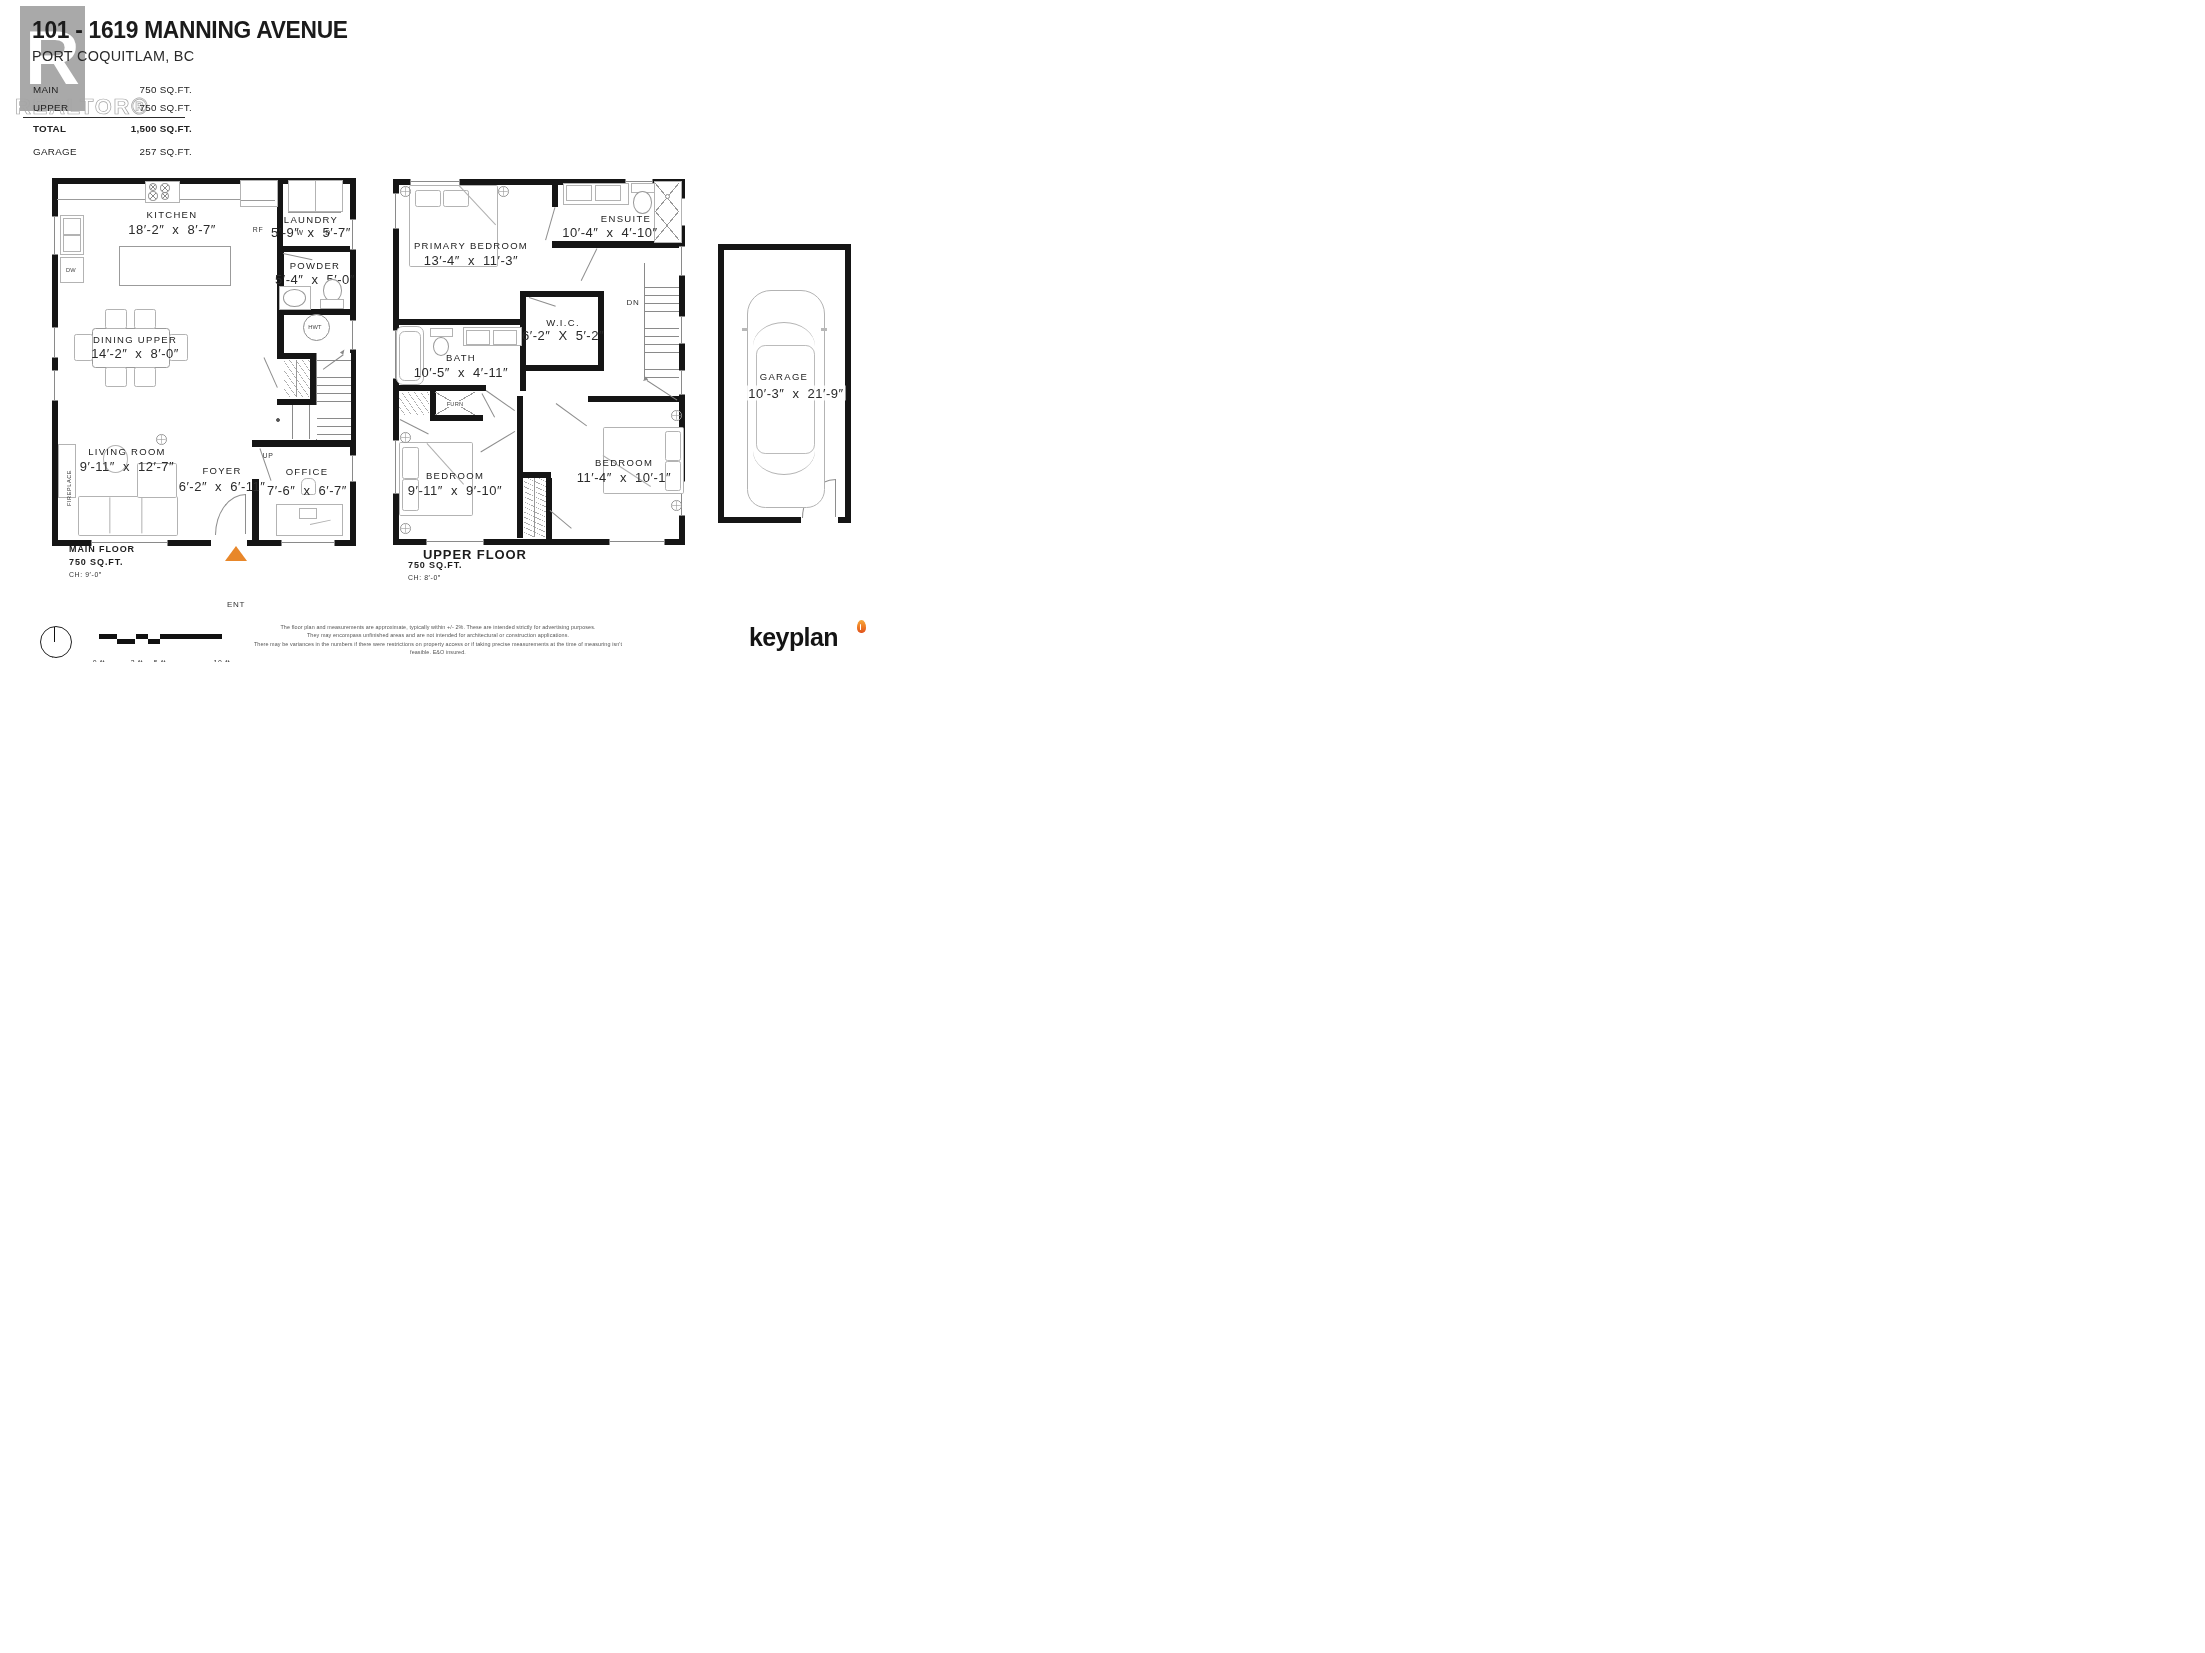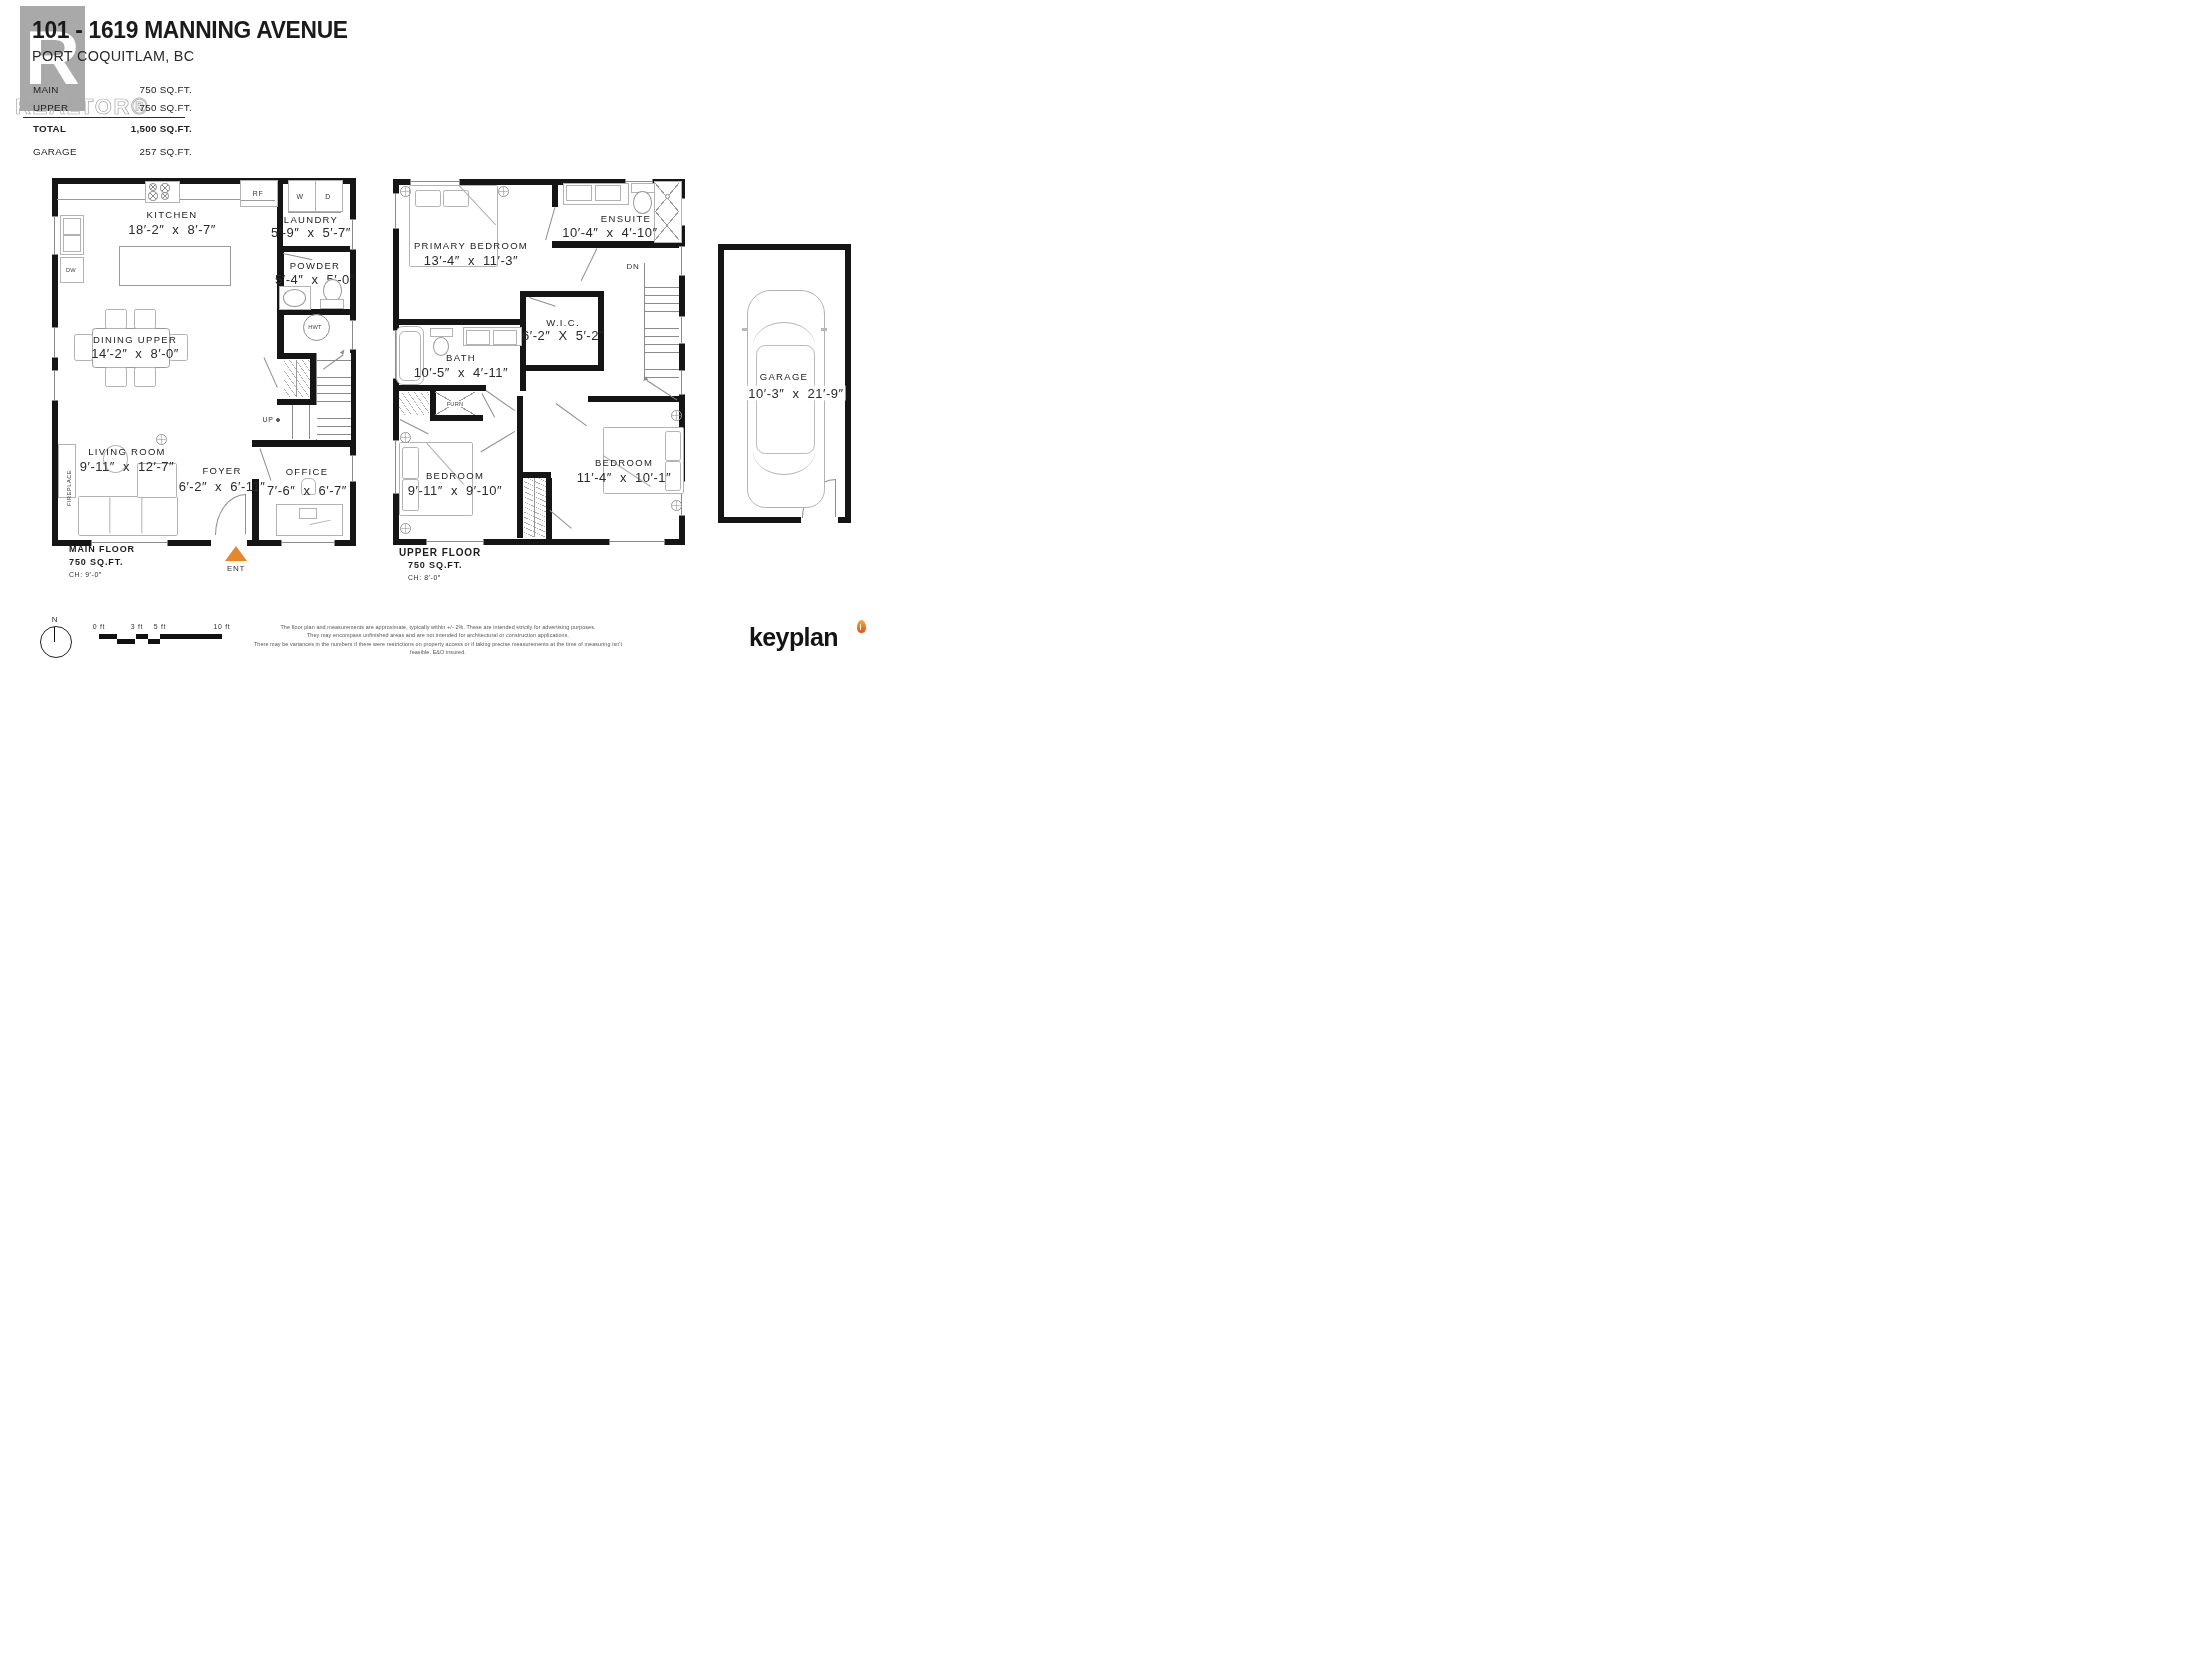--- a/index.html
+++ b/index.html
@@ -3,21 +3,21 @@
 <meta charset="utf-8">
 <style>
   html,body{margin:0;padding:0;background:#fff;}
   .page{position:relative;width:882px;height:662px;background:#fff;overflow:hidden;
         font-family:"Liberation Sans",sans-serif;color:#1c1c1c;}
   .abs{position:absolute;}
   .wall{position:absolute;background:#151515;}
   .lbl{position:absolute;transform:translate(-50%,-50%);white-space:nowrap;color:#222;}
   .rn{font-size:9.5px;letter-spacing:1.3px;}
   .rd{font-size:13px;letter-spacing:0.5px;word-spacing:4px;color:#2a2a2a;}
-  .sm{font-size:6.9px;letter-spacing:0.7px;color:#333;}
+  .sm{font-size:6.9px;letter-spacing:0.7px;color:#333;margin-top:36px;}
   .xs{font-size:5.7px;letter-spacing:0.2px;color:#444;}
   .furn{position:absolute;border:0.9px solid #9b9b9b;background:#fff;}
   .furn2{position:absolute;border:0.7px solid #b3b3b3;background:#fff;}
   .thin{position:absolute;background:#9b9b9b;}
   .ln{position:absolute;height:0.7px;background:#b0b0b0;transform-origin:0 50%;}
   .leaf{position:absolute;height:0.9px;background:#8e8e8e;transform-origin:0 50%;}
   .win-v{position:absolute;width:5.7px;background:linear-gradient(90deg,#fff 0 2.3px,#8a8a8a 2.3px 3.2px,#fff 3.2px 100%);border-top:0.7px solid #8a8a8a;border-bottom:0.7px solid #8a8a8a;}
   .win-h{position:absolute;height:5.7px;background:linear-gradient(#fff 0 2.3px,#8a8a8a 2.3px 3.2px,#fff 3.2px 100%);border-left:0.7px solid #8a8a8a;border-right:0.7px solid #8a8a8a;}
   .st-h{position:absolute;background:repeating-linear-gradient(to bottom,#fff 0 7.5px,#8a8a8a 7.5px 8.2px);border-left:0.7px solid #8a8a8a;}
   .st-v{position:absolute;background:repeating-linear-gradient(to right,#fff 0 8px,#8a8a8a 8px 8.7px);}
@@ -279,21 +279,21 @@
   <div class="leaf" style="left:556px;top:403px;width:38px;transform:rotate(36deg);"></div>
   <div class="furn2" style="left:603px;top:427px;width:79px;height:65px;border-radius:1.7px;"></div>
   <div class="furn2" style="left:665px;top:431px;width:13.8px;height:27.6px;border-radius:2.3px;"></div>
   <div class="furn2" style="left:665px;top:461px;width:13.8px;height:27.6px;border-radius:2.3px;"></div>
   <div class="ln" style="left:603px;top:455px;width:57px;transform:rotate(33deg);"></div>
   <div class="cl" style="left:671px;top:410px;"></div>
   <div class="cl" style="left:671px;top:500px;"></div>
   <div class="lbl rn" style="left:624px;top:462px;">BEDROOM</div>
   <div class="lbl rd" style="left:624px;top:477px;">11′-4″ x 10′-1″</div>
 
-  <div class="abs" style="left:399px;top:547px;font-size:10px;font-weight:bold;letter-spacing:0.9px;">UPPER FLOOR</div>
+  <div class="abs" style="left:423px;top:547px;font-size:13px;font-weight:bold;letter-spacing:0.9px;">UPPER FLOOR</div>
   <div class="abs" style="left:408px;top:560px;font-size:9px;font-weight:bold;letter-spacing:0.9px;">750 SQ.FT.</div>
   <div class="abs" style="left:408px;top:574px;font-size:6.9px;letter-spacing:0.6px;color:#333;">CH: 8′-0″</div>
 
   <div class="wall" style="left:718px;top:244px;width:133px;height:5.7px;"></div>
   <div class="wall" style="left:718px;top:517px;width:133px;height:5.7px;"></div>
   <div class="wall" style="left:718px;top:244px;width:5.7px;height:279px;"></div>
   <div class="wall" style="left:845px;top:244px;width:5.7px;height:279px;"></div>
   <div class="abs" style="left:801px;top:517px;width:37px;height:5.7px;background:#fff;"></div>
   <div class="arc" style="left:802px;top:479px;width:33px;height:38px;"></div>
   <div class="vln" style="left:835px;top:479px;height:38px;"></div>

